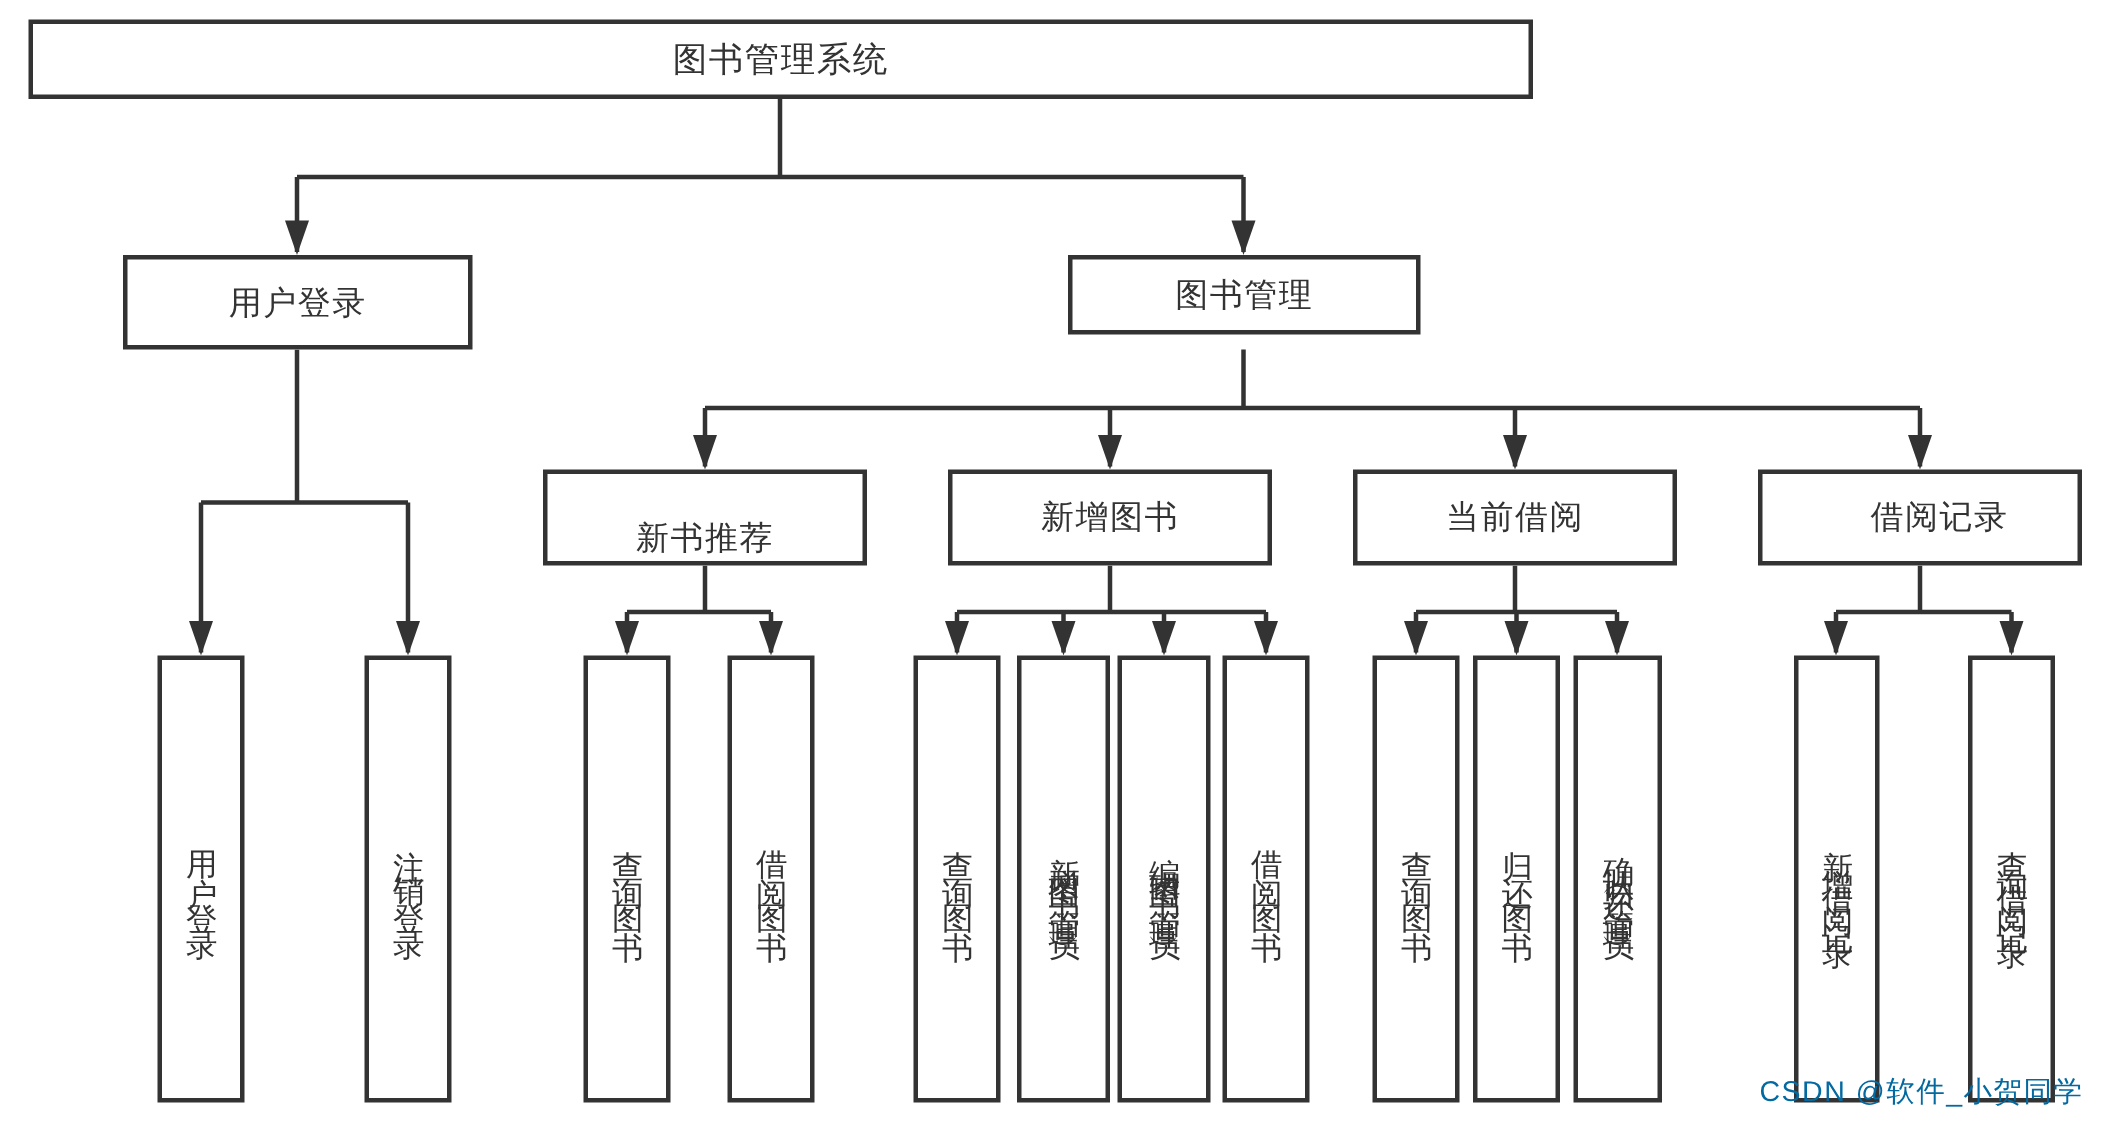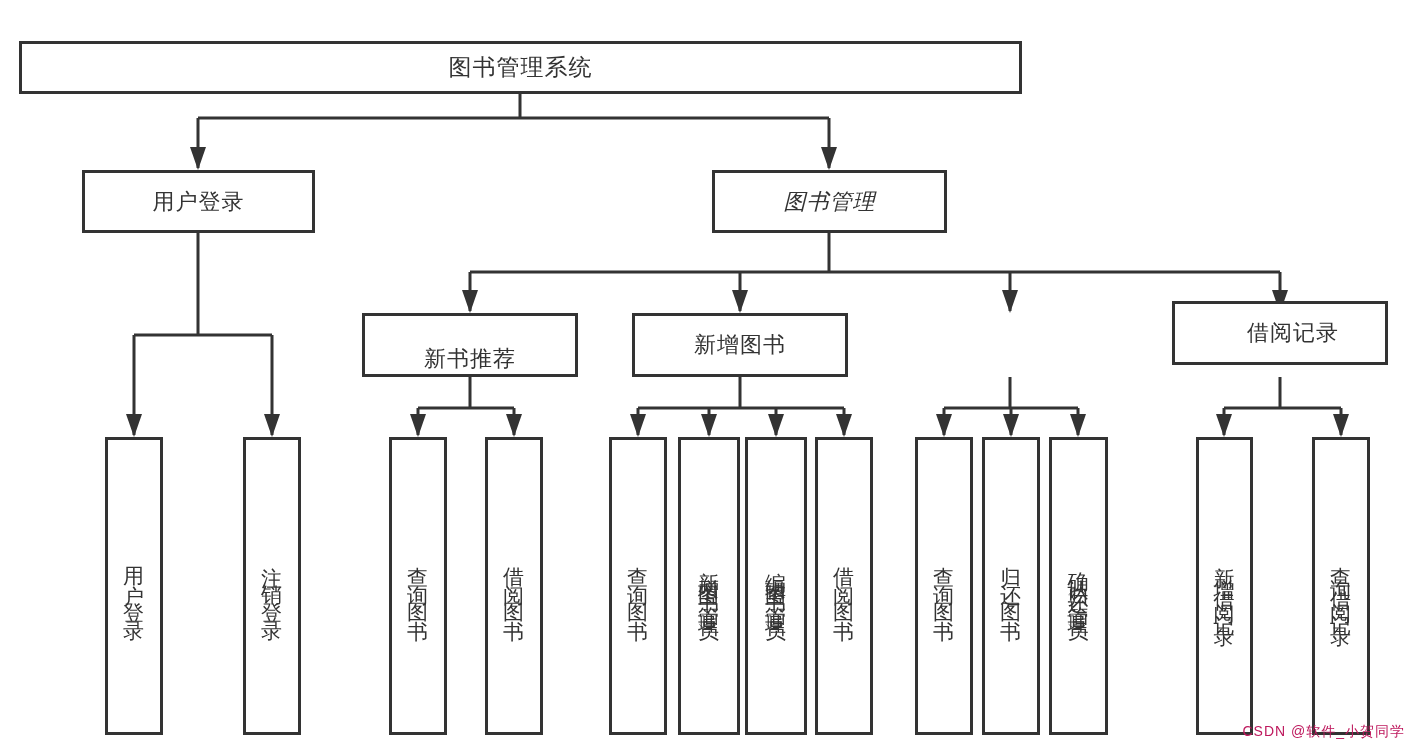--- a/index.html
+++ b/index.html
@@ -44,24 +44,24 @@
     text-orientation: mixed;
     font-size: 21px;
     line-height: 1;
     letter-spacing: 18px;
     white-space: nowrap;
   }
   .leaf.med .vlabel { letter-spacing: 12px; }
   .leaf.long .vlabel { letter-spacing: 7px; }
   #watermark {
     position: absolute;
-    right: 0;
+    right: 16px;
     bottom: 6px;
-    font-size: 14px;
-    color: #be185d;
+    font-size: 19px;
+    color: #0369a1;
     letter-spacing: 1px;
     z-index: 5;
     white-space: nowrap;
   }
 </style>
 </head>
 <body>
 
 <div id="stage">
 
@@ -98,38 +98,41 @@
       <polygon points="768,414 784,414 776,437"></polygon>
       <polygon points="836,414 852,414 844,437"></polygon>
       <polygon points="936,414 952,414 944,437"></polygon>
       <polygon points="1003,414 1019,414 1011,437"></polygon>
       <polygon points="1070,414 1086,414 1078,437"></polygon>
       <polygon points="1216,414 1232,414 1224,437"></polygon>
       <polygon points="1333,414 1349,414 1341,437"></polygon>
     </g>
   </svg>
 
-  <div class="box root" style="left:19px; top:13px; width:1003px; height:53px;margin-top:28px;">
+  <div class="box root" style="left:19px; top:13px; width:1003px; height:53px;">
     <span class="hlabel">图书管理系统</span>
   </div>
 
   <div class="box" style="left:82px; top:170px; width:233px; height:63px;">
     <span class="hlabel">用户登录</span>
   </div>
-  <div class="box" style="left:712px; top:170px; width:235px; height:63px;font-style:italic;">
+  <div class="box" style="left:712px; top:170px; width:235px; height:53px;">
     <span class="hlabel">图书管理</span>
   </div>
 
   <div class="box" style="left:362px; top:313px; width:216px; height:64px;align-items:flex-end;">
     <span class="hlabel">新书推荐</span>
   </div>
   <div class="box" style="left:632px; top:313px; width:216px; height:64px;">
     <span class="hlabel">新增图书</span>
   </div>
-  <div class="box" style="left:1172px; top:301px; width:216px; height:64px;padding-left:26px;">
+  <div class="box" style="left:902px; top:313px; width:216px; height:64px;">
+    <span class="hlabel">当前借阅</span>
+  </div>
+  <div class="box" style="left:1172px; top:313px; width:216px; height:64px;padding-left:26px;">
     <span class="hlabel">借阅记录</span>
   </div>
 
   <div class="box leaf" style="left:105px; top:437px; width:58px; height:298px;">
     <span class="vlabel">用户登录</span>
   </div>
   <div class="box leaf" style="left:243px; top:437px; width:58px; height:298px;">
     <span class="vlabel">注销登录</span>
   </div>
 

